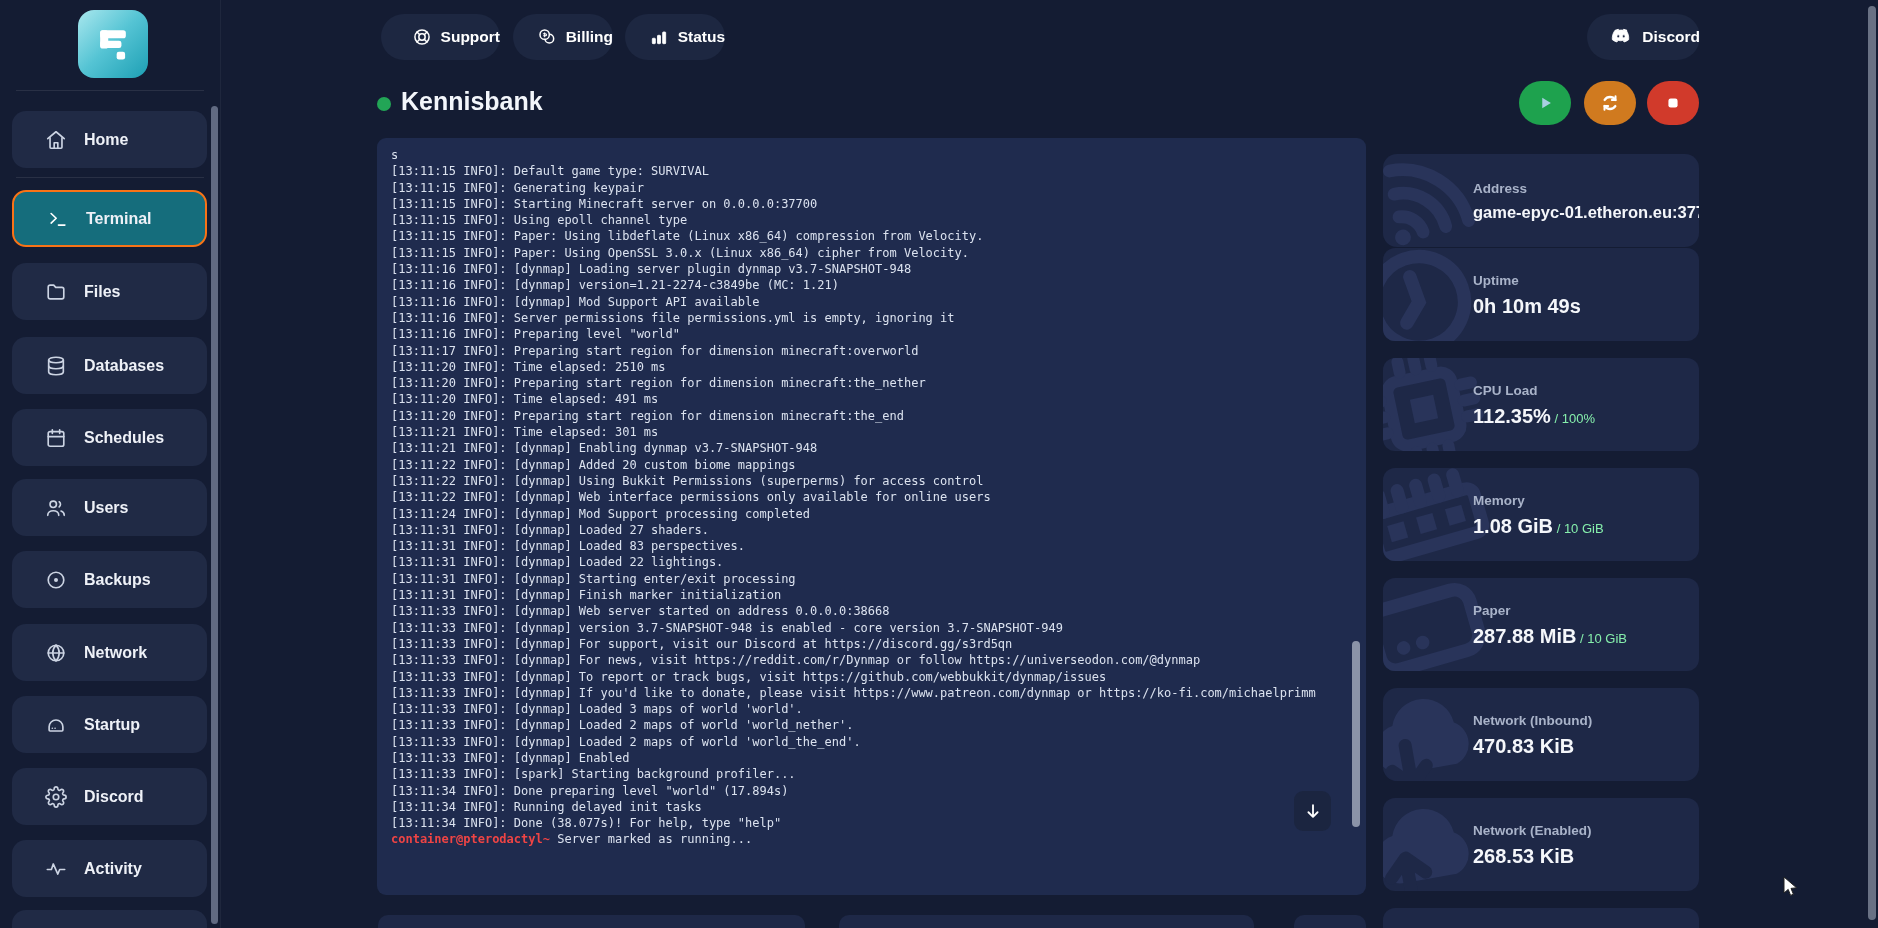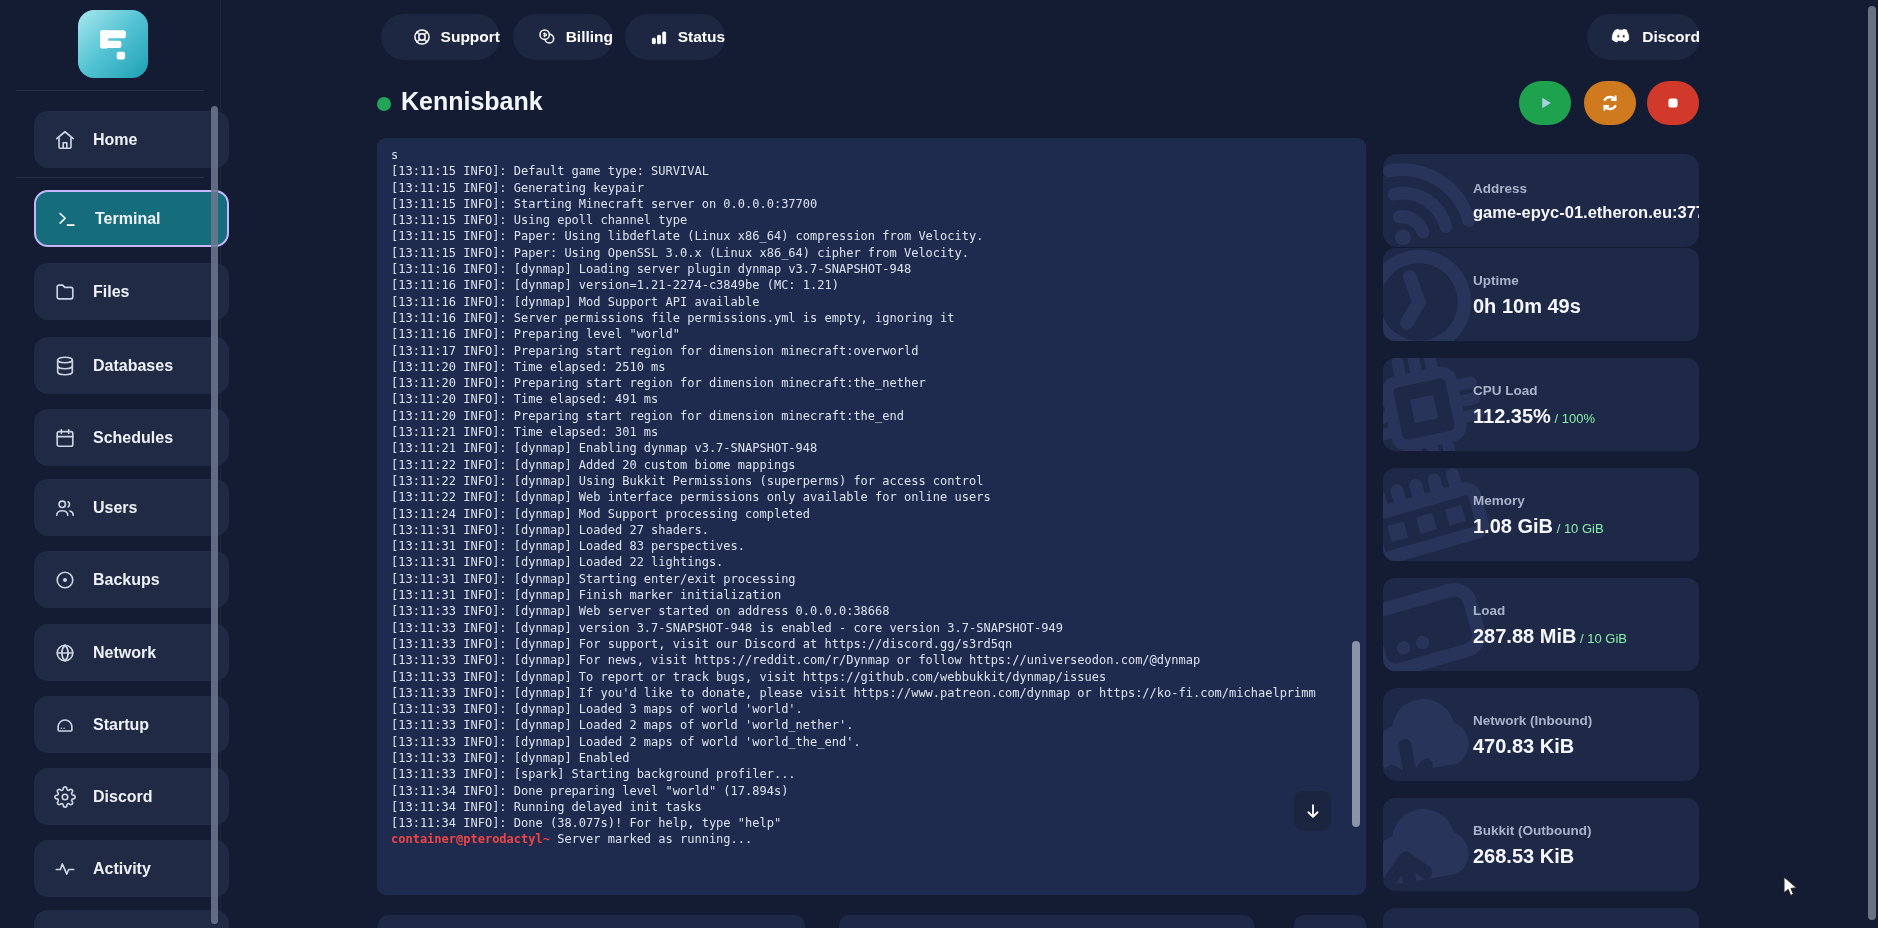--- a/index.html
+++ b/index.html
@@ -7,24 +7,24 @@
         font-family:"Liberation Sans",sans-serif;-webkit-font-smoothing:antialiased;}
   
   .sidebar{position:absolute;left:0;top:0;width:220px;height:100%;background:#141c33;
            border-right:1px solid rgba(255,255,255,.05);}
   .logo{position:absolute;left:78px;top:10px;width:70px;height:68px;border-radius:16px;
         background:linear-gradient(135deg,#a9e7ee 0%,#55c4d4 48%,#1d9fb4 100%);
         display:flex;align-items:center;justify-content:center;}
   .logo svg{width:44px;height:44px;}
   .sep{position:absolute;left:16px;width:188px;height:1px;background:rgba(255,255,255,.09);}
   .nav-item{position:absolute;left:12px;width:195px;height:57px;border-radius:14px;background:#202a45;
-            display:flex;align-items:center;gap:17px;padding-left:20px;box-sizing:border-box;
-            color:#eef1f7;font-size:16px;font-weight:700;cursor:pointer;margin-left:22px;}
+            display:flex;align-items:center;gap:17px;padding-left:33px;box-sizing:border-box;
+            color:#eef1f7;font-size:16px;font-weight:700;cursor:pointer;}
   .nav-item svg{width:22px;height:22px;flex:0 0 22px;stroke:#ccd4e3;}
-  .nav-item.active{background:#156d7c;border:2px solid #c4b5fd;}
+  .nav-item.active{background:#156d7c;border:2px solid #f97316;}
   .nav-item.active svg{stroke:#ffffff;}
   .side-scroll{position:absolute;left:211px;top:106px;width:7px;height:818px;background:#6f7890;
                border-radius:4px;opacity:.85;}
   
   .pill{position:absolute;top:14px;height:46px;border-radius:23px;background:#1d2741;color:#fff;
         display:flex;align-items:center;justify-content:flex-end;gap:9px;font-size:15.5px;font-weight:700;
         cursor:pointer;}
   .pill svg{width:20px;height:20px;stroke:#fff;}
   
   .status-dot{position:absolute;left:377px;top:97px;width:14px;height:14px;border-radius:50%;background:#22a556;}
@@ -330,21 +330,21 @@
       </div>
       <div class="stat-card" style="top: 578px;">
         <span class="stat-icon" style="left: -26px; top: -16px; width: 136px; height: 136px; display: flex; transform: rotate(-16deg);">
           <svg viewBox="0 0 24 24" fill="none" stroke="currentColor" stroke-width="2.4" stroke-linecap="round">
             <rect x="3" y="6.5" width="18" height="11" rx="2.8"></rect>
             <circle cx="7.5" cy="14" r="1.2" fill="currentColor" stroke="none"></circle>
             <circle cx="11" cy="14" r="1.2" fill="currentColor" stroke="none"></circle>
           </svg>
         </span>
         <div class="stat-body">
-          <div class="stat-label">Load</div>
+          <div class="stat-label">Paper</div>
           <div class="stat-value">287.88 MiB<span class="stat-suffix"> / 10 GiB</span></div>
         </div>
       </div>
       <div class="stat-card" style="top: 688px; border-radius: 14px;">
         <span class="stat-icon" style="left: -22px; top: -14px; width: 130px; height: 130px; display: flex; transform: rotate(-10deg);">
           <svg viewBox="0 0 24 24">
             <path d="M7 17.5a4.5 4.5 0 0 1-.7-8.95A5.8 5.8 0 0 1 17.6 9.9 4.2 4.2 0 0 1 16.8 17.5z" fill="currentColor" stroke="none"></path>
             <path d="M8 12.5v7.5M4.8 16.8 8 20l3.2-3.2" fill="none" stroke="#1e2847" stroke-width="2.4" stroke-linecap="round" stroke-linejoin="round"></path>
           </svg>
         </span>
@@ -354,21 +354,21 @@
         </div>
       </div>
       <div class="stat-card" style="top: 798px;">
         <span class="stat-icon" style="left: -22px; top: -14px; width: 130px; height: 130px; display: flex; transform: rotate(-10deg);">
           <svg viewBox="0 0 24 24">
             <path d="M7 17.5a4.5 4.5 0 0 1-.7-8.95A5.8 5.8 0 0 1 17.6 9.9 4.2 4.2 0 0 1 16.8 17.5z" fill="currentColor" stroke="none"></path>
             <path d="M8 20.5V13M4.8 16.2 8 13l3.2 3.2" fill="none" stroke="#1e2847" stroke-width="2.4" stroke-linecap="round" stroke-linejoin="round"></path>
           </svg>
         </span>
         <div class="stat-body">
-          <div class="stat-label">Bukkit (Outbound)</div>
+          <div class="stat-label">Network (Enabled)</div>
           <div class="stat-value">268.53 KiB</div>
         </div>
       </div>
     </div>
   <div class="stat-card" style="top:908px"></div>
 
   <div class="page-scroll"></div>
 
   <svg class="cursor" viewBox="0 0 20 22">
     <path d="M2 1 L2 17 L6.2 13.4 L8.6 19.4 L11.4 18.2 L9 12.4 L14.6 11.8 Z" fill="#ffffff" stroke="#222" stroke-width="1"></path>

